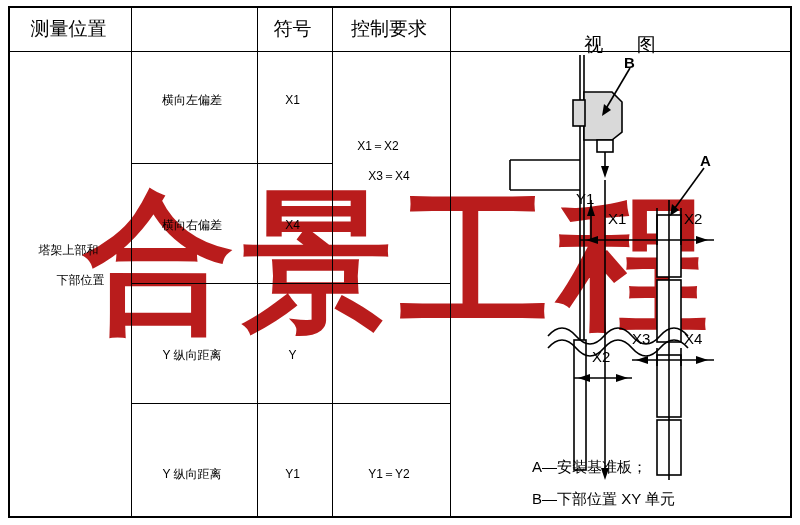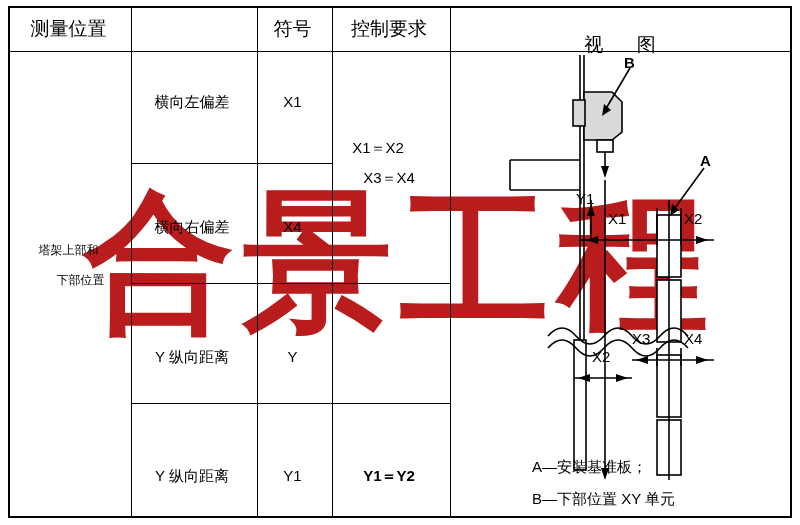--- a/index.html
+++ b/index.html
@@ -35,21 +35,21 @@
     box-sizing:border-box;
     z-index:2;
   }
   .vline{position:absolute;top:0;bottom:0;width:0;border-left:1px solid #000;}
   .hline{position:absolute;left:0;width:100%;height:0;border-top:1px solid #000;}
 
   .cell{
     position:absolute;
     display:flex;align-items:center;justify-content:center;
     text-align:center;
-    font-size:15px;
+    font-size:12px;
     line-height:1.8;
     z-index:3;
   }
   .hdr{font-size:19px;}
   .big{font-size:12px;}
   .spaced{letter-spacing:14px;}
 
   
   .draw{position:absolute;left:452px;top:40px;width:338px;height:478px;z-index:3;}
   svg{display:block;}
@@ -94,21 +94,21 @@
   <div class="cell" style="left:129px;top:462px;width:126px;height:26px;">Y 纵向距离</div>
 
   <div class="cell" style="left:255px;top:88px;width:75px;height:26px;">X1</div>
   <div class="cell" style="left:255px;top:213px;width:75px;height:26px;">X4</div>
   <div class="cell" style="left:255px;top:343px;width:75px;height:26px;">Y</div>
   <div class="cell" style="left:255px;top:462px;width:75px;height:26px;">Y1</div>
 
   <div class="cell" style="left:319px;top:134px;width:118px;height:26px;">X1＝X2</div>
   <div class="cell" style="left:330px;top:164px;width:118px;height:26px;">X3＝X4</div>
 
-  <div class="cell" style="left:330px;top:462px;width:118px;height:26px;font-weight:bold;">Y1＝Y2</div>
+  <div class="cell" style="left:330px;top:462px;width:118px;height:26px;">Y1＝Y2</div>
 
   <div class="draw">
     <svg width="338" height="478" viewBox="0 0 338 478">
       <g stroke="#000" fill="none" stroke-width="1.6">
 
         <line x1="128" y1="15" x2="128" y2="300"></line>
         <line x1="132" y1="15" x2="132" y2="300"></line>
 
         <line x1="58" y1="120" x2="128" y2="120"></line>
         <line x1="58" y1="120" x2="58" y2="150"></line>

